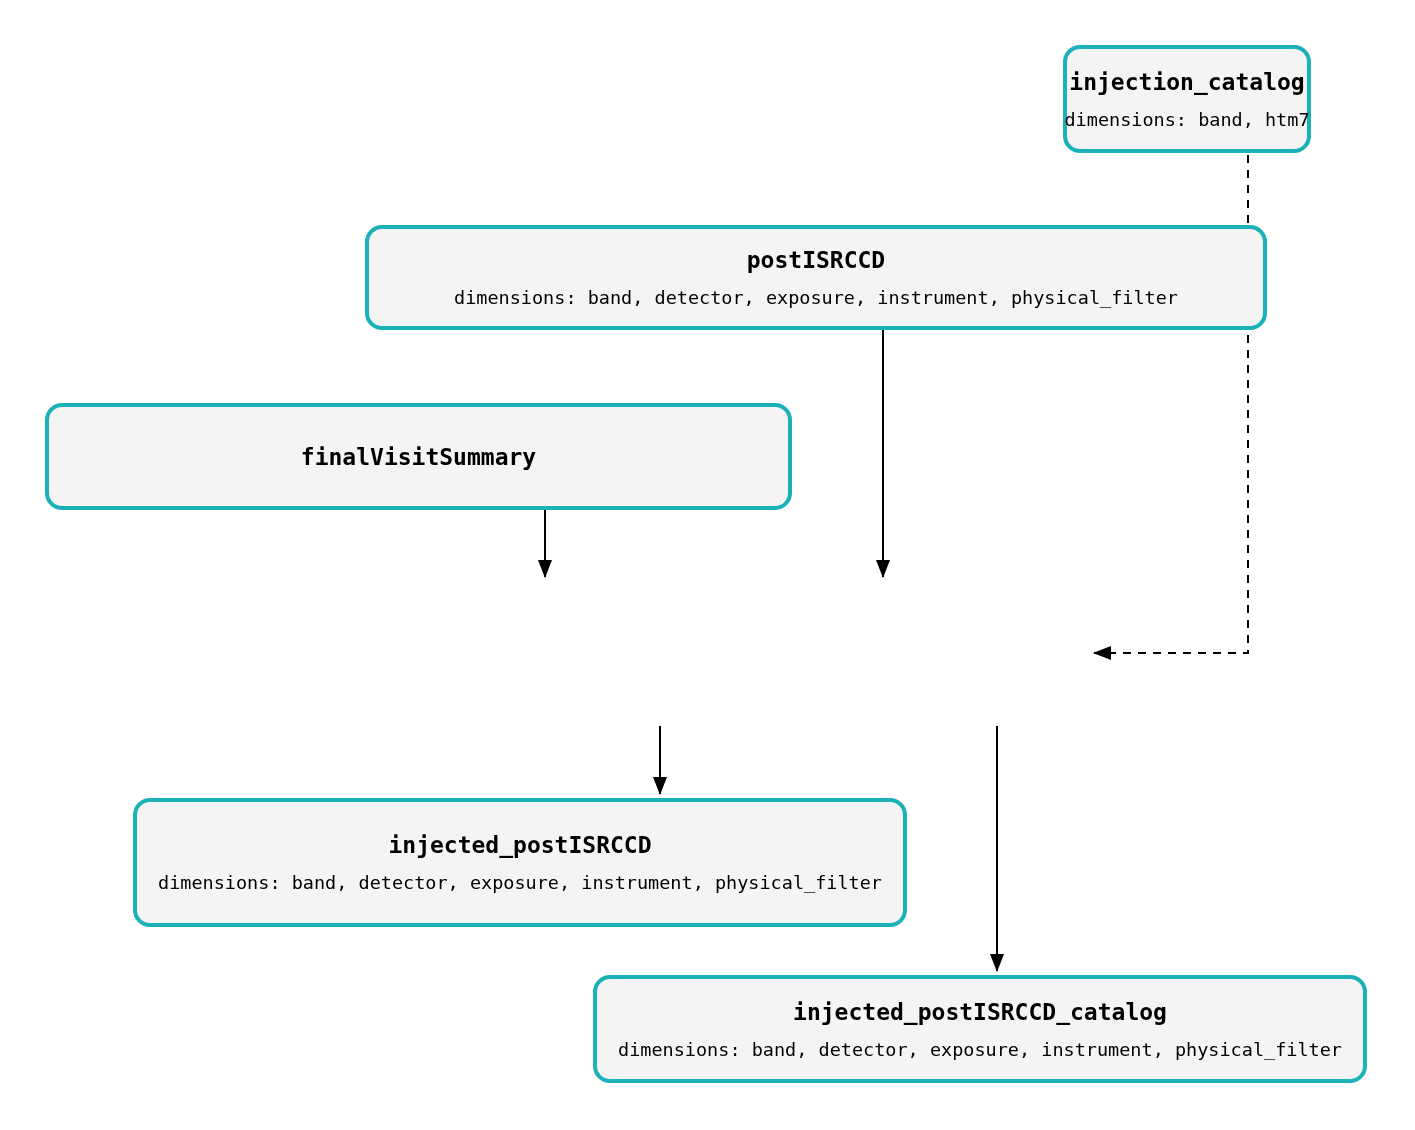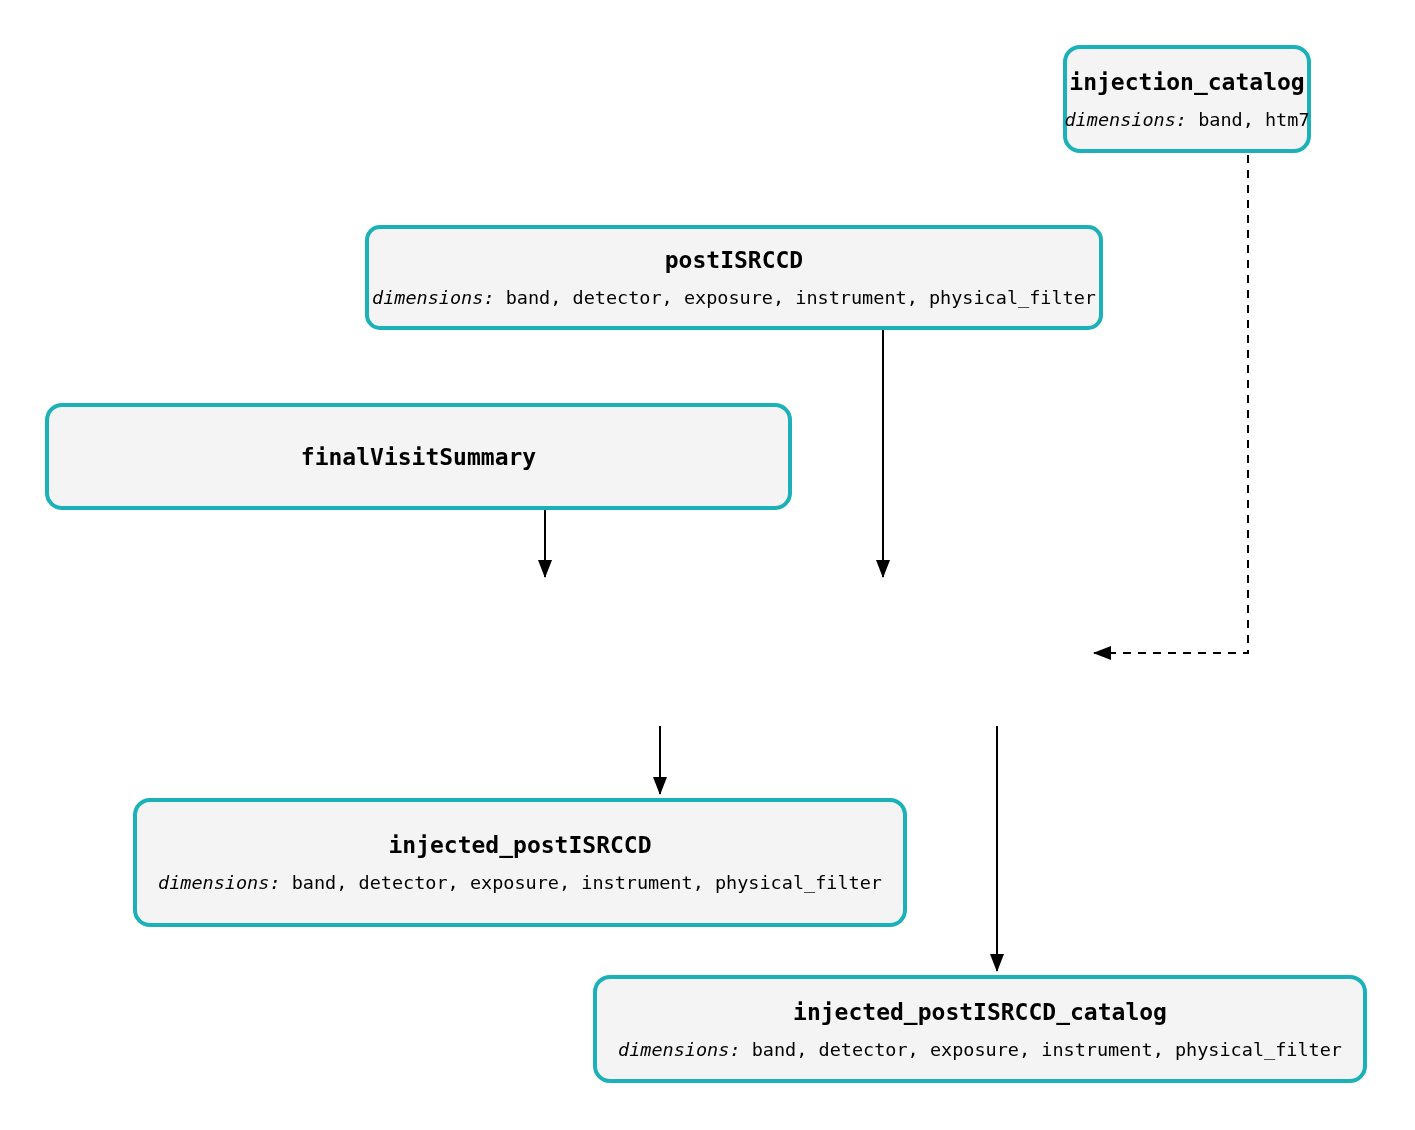--- a/index.html
+++ b/index.html
@@ -58,24 +58,24 @@
     font-weight: bold;
     font-size: 23px;
     line-height: 26px;
     white-space: nowrap;
   }
   .node-line {
     font-size: 18.5px;
     line-height: 21px;
     white-space: nowrap;
   }
-  .dim-label { font-style: italic; }
+  .dim-label { }
   
   #node-injection-catalog          { left: 1063px; top: 45px;  width: 248px; height: 108px; }
-  #node-postisrccd                 { left: 365px;  top: 225px; width: 738px; height: 105px; border-radius: 15px; }
+  #node-postisrccd                 { left: 365px;  top: 225px; width: 902px; height: 105px; }
   #node-finalvisitsummary          { left: 45px;   top: 403px; width: 747px; height: 107px; }
   #node-inject-exposure            { left: 412px;  top: 581px; width: 676px; height: 145px; }
   #node-injected-postisrccd        { left: 133px;  top: 798px; width: 774px; height: 129px; }
   #node-injected-postisrccd-catalog{ left: 593px;  top: 975px; width: 774px; height: 108px; }
 </style>
 </head>
 <body>
 
 <div class="canvas">
 

